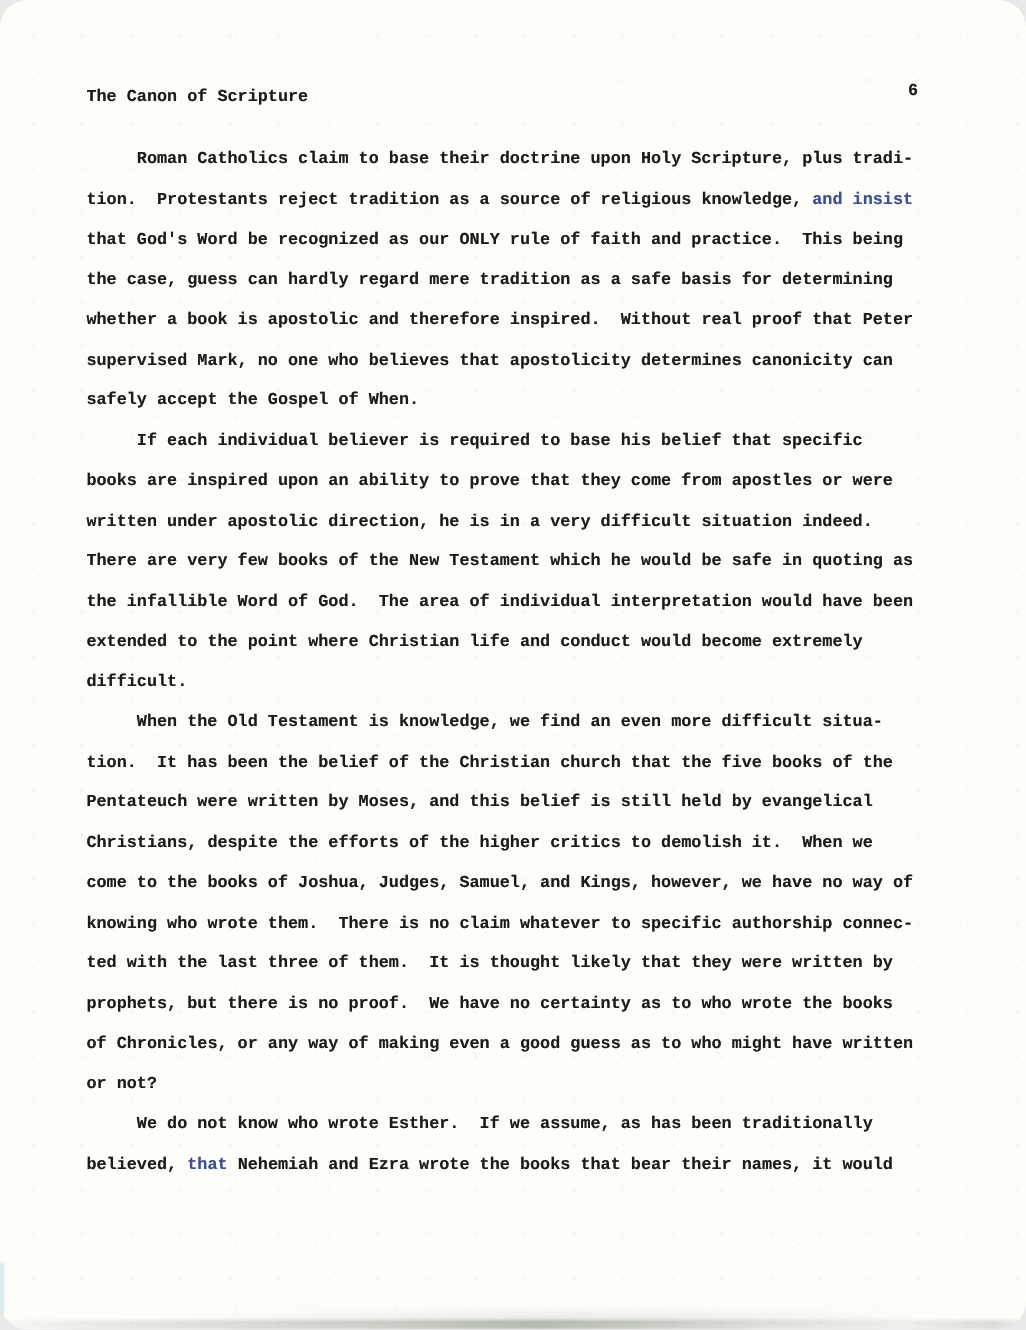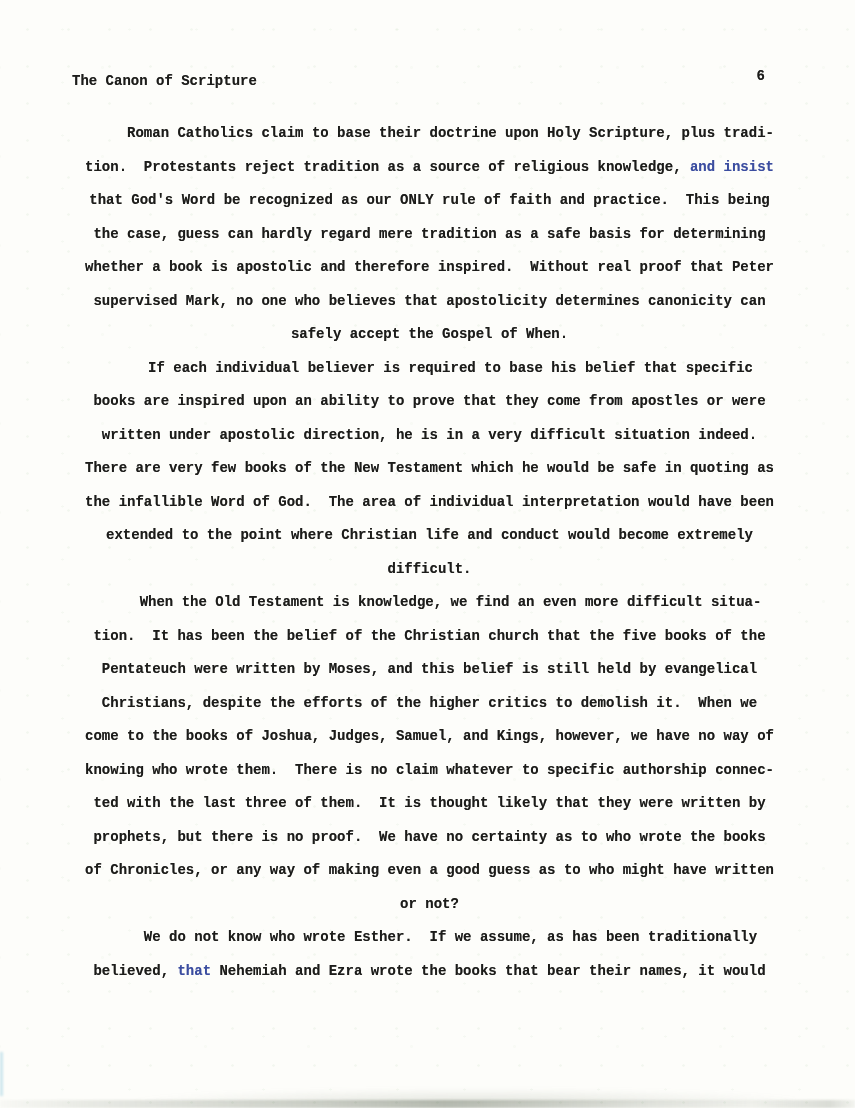--- a/index.html
+++ b/index.html
@@ -13,20 +13,21 @@
       radial-gradient(rgba(140, 185, 135, 0.07) 1px, transparent 1.6px),
       radial-gradient(rgba(160, 200, 150, 0.05) 1.2px, transparent 2px);
     background-size: 41px 37px, 67px 53px, 103px 89px;
     background-position: 7px 11px, 29px 3px, 51px 23px;
     overflow: hidden;
     font-family: "Liberation Mono", "DejaVu Sans Mono", monospace;
     font-weight: 700;
     font-size: 14px;
     color: var(--ink, #1c1c1a);
     text-shadow: 0 0 0.5px rgba(20, 20, 18, 0.55);
+    border-radius: 23px;
   }
   .header {
     position: absolute;
     left: 72px;
     top: 71px;
     width: 693px;
     display: flex;
     justify-content: space-between;
     line-height: 20px;
   }
@@ -34,21 +35,20 @@
   .doc-body {
     position: absolute;
     left: 72px;
     top: 117px;
     width: 715px;
   }
   .line {
     height: 33.5px;
     line-height: 33.5px;
     white-space: pre;
-    text-align: center;
   }
   .line.first { text-indent: 42px; }
   .blue-ink { color: var(--blue-ink, #3b4da0); text-shadow: 0 0 0.5px rgba(50, 65, 150, 0.5); }
   .smudge-upper {
     position: absolute;
     left: 120px;
     right: 60px;
     bottom: 6px;
     height: 14px;
     background: radial-gradient(ellipse at 52% 100%, rgba(130, 140, 122, 0.20), transparent 70%);

